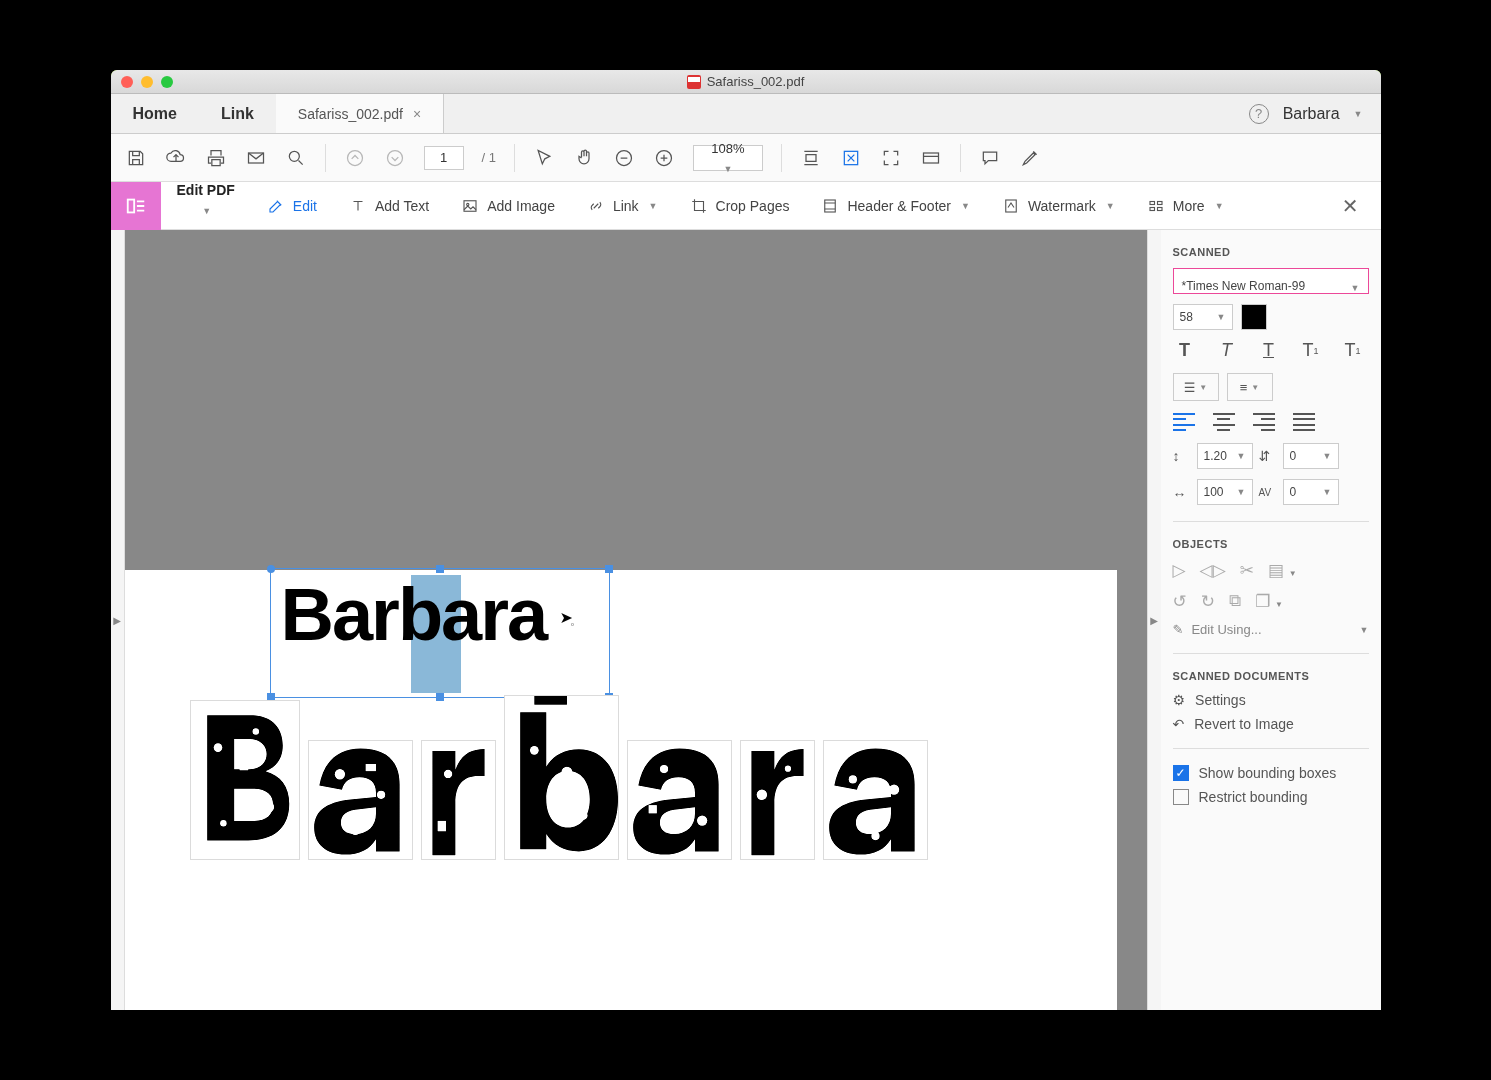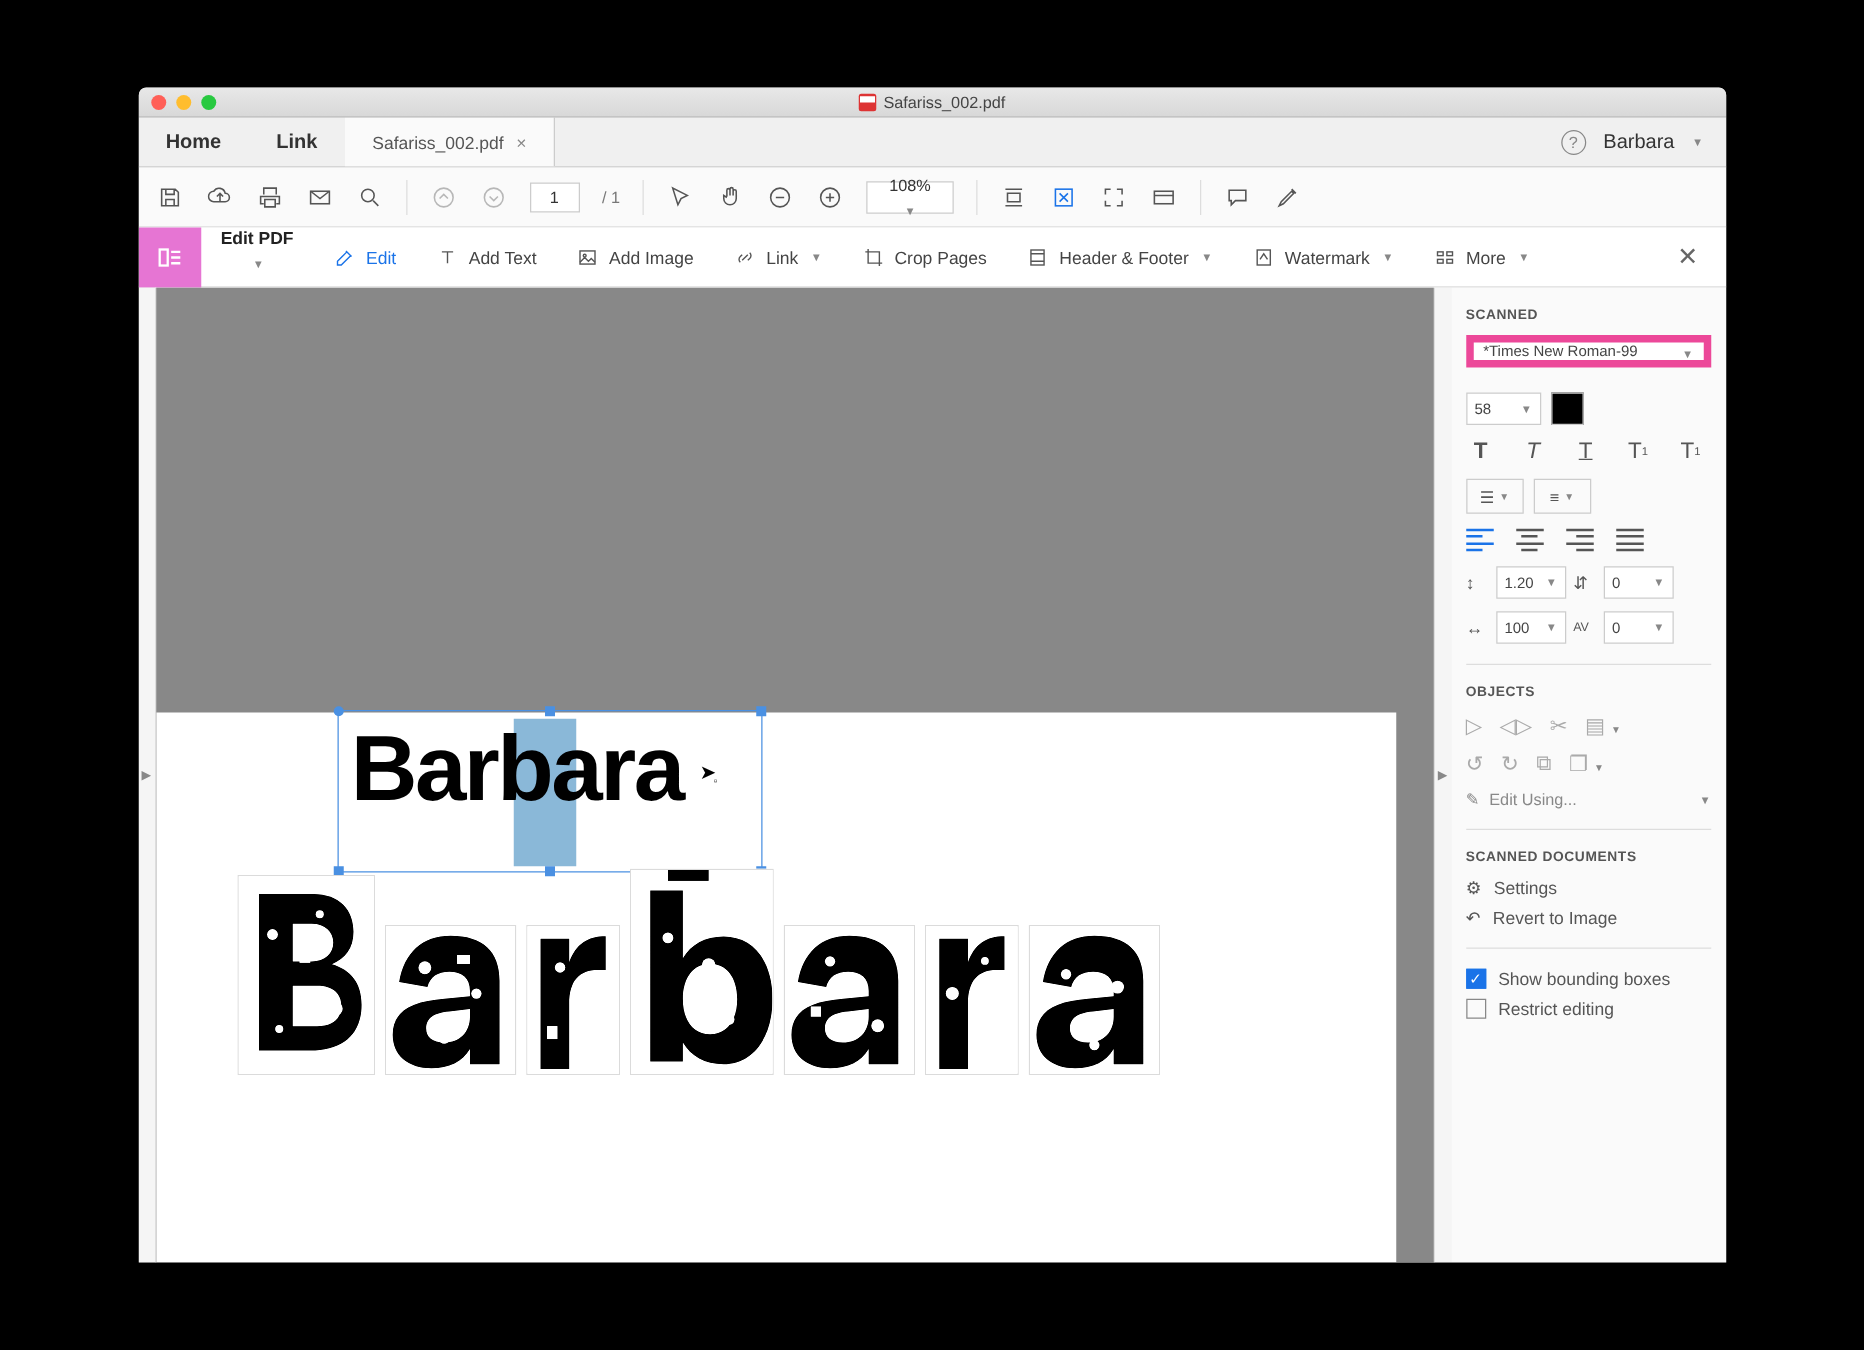--- a/index.html
+++ b/index.html
@@ -1,17 +1,17 @@
 <!DOCTYPE html>
 <html><head>
 <meta charset="utf-8">
 <style>
 * { box-sizing: border-box; margin: 0; padding: 0; font-family: -apple-system, "Helvetica Neue", Arial, sans-serif; }
 body { background: #000; width: 1491px; height: 1080px; display: flex; align-items: center; justify-content: center; }
-.window { width: 1270px; height: 940px; background: #e5e5e5; border-radius: 6px 6px 0 0; box-shadow: 0 0 10px rgba(0,0,0,0.5); overflow: hidden; display: flex; flex-direction: column; }
+.window { width: 1270px; height: 940px; background: #84cc16; border-radius: 6px 6px 0 0; box-shadow: 0 0 10px rgba(0,0,0,0.5); overflow: hidden; display: flex; flex-direction: column; }
 .titlebar { height: 24px; background: linear-gradient(#e8e8e8,#d8d8d8); display: flex; align-items: center; position: relative; border-bottom: 1px solid #bbb; }
 .traffic-lights { display: flex; gap: 8px; padding-left: 10px; }
 .tl { width: 12px; height: 12px; border-radius: 50%; }
 .tl.red { background: #ff5f57; } .tl.yellow { background: #ffbd2e; } .tl.green { background: #28c940; }
 .title-center { position: absolute; left: 0; right: 0; text-align: center; font-size: 13px; color: #444; display: flex; align-items: center; justify-content: center; gap: 6px; pointer-events: none; }
 .pdf-badge { width: 14px; height: 14px; background: #d33; border-radius: 2px; display: inline-block; position: relative; }
 .pdf-badge::after { content:""; position:absolute; top:2px; left:1px; right:1px; height:5px; background:#fff; }
 
 .app-tabs { height: 40px; background: #f0f0f0; display: flex; align-items: stretch; border-bottom: 1px solid #ccc; }
 .apptab { padding: 0 22px; display: flex; align-items: center; font-size: 16px; color: #333; font-weight: 600; cursor: pointer; }
@@ -59,21 +59,21 @@
 .cursor { position:absolute; left:435px; top:38px; font-size:16px; color:#000;}
 .cursor::after{content:"▫"; font-size:8px; position:relative; top:4px; left:-2px;}
 
 .letters { position:absolute; left:65px; top:125px; display:flex; gap:8px; align-items:flex-end; }
 .letter { border:1px solid #ccc; background:#fff; display:flex; align-items:center; justify-content:center; overflow:hidden;}
 .letter svg { width:100%; height:100%; }
 .grunge { filter: contrast(1.2); }
 
 .right-panel { width:220px; background:#fafafa; padding:16px 12px; overflow-y:auto; font-size:13px; color:#333; }
 .rp-h { font-size:11px; font-weight:700; color:#555; letter-spacing:0.5px; margin-bottom:10px;}
-.rp-sel { border:6px solid #ec4899; background:#fff; height:26px; display:flex; align-items:flex-end; padding:0 8px; margin-bottom:20px; justify-content:space-between; font-size:12px; color:#444;}
+.rp-sel { border:1px solid #ec4899; background:#fff; height:26px; display:flex; align-items:flex-end; padding:0 8px; margin-bottom:10px; justify-content:space-between; font-size:12px; color:#444;}
 .rp-row { display:flex; gap:8px; margin-bottom:10px; align-items:center;}
 .rp-box { border:1px solid #ccc; background:#fff; height:26px; display:flex; align-items:center; justify-content:space-between; padding:0 6px; font-size:12px; color:#444;}
 .color-sw { width:26px; height:26px; background:#000; border:1px solid #ccc;}
 .fmt-icons { display:flex; gap:18px; margin-bottom:12px; color:#555; font-size:18px; }
 .fmt-btn { display:flex; align-items:center; justify-content:center; cursor:pointer; width:24px;}
 .list-btn { border:1px solid #ccc; width:46px; height:28px; display:flex; align-items:center; justify-content:center; font-size:13px; color:#555;}
 .align-row { display:flex; gap:18px; margin:12px 0;}
 .align-btn { width:22px; height:18px; display:flex; flex-direction:column; justify-content:space-between; cursor:pointer;}
 .align-btn span{ height:2px; background:#555; display:block;}
 .align-btn.sel span{background:#1a73e8;}
@@ -513,18 +513,18 @@
         <span>Revert to Image</span>
       </div>
 
       <hr class="hr">
       <div class="sd-row">
         <span class="chk on">✓</span>
         <span>Show bounding boxes</span>
       </div>
       <div class="sd-row">
         <span class="chk"></span>
-        <span>Restrict editing</span>
+        <span>Restrict bounding</span>
       </div>
     </div>
   </div>
 
 </div>
 
 </body></html>

